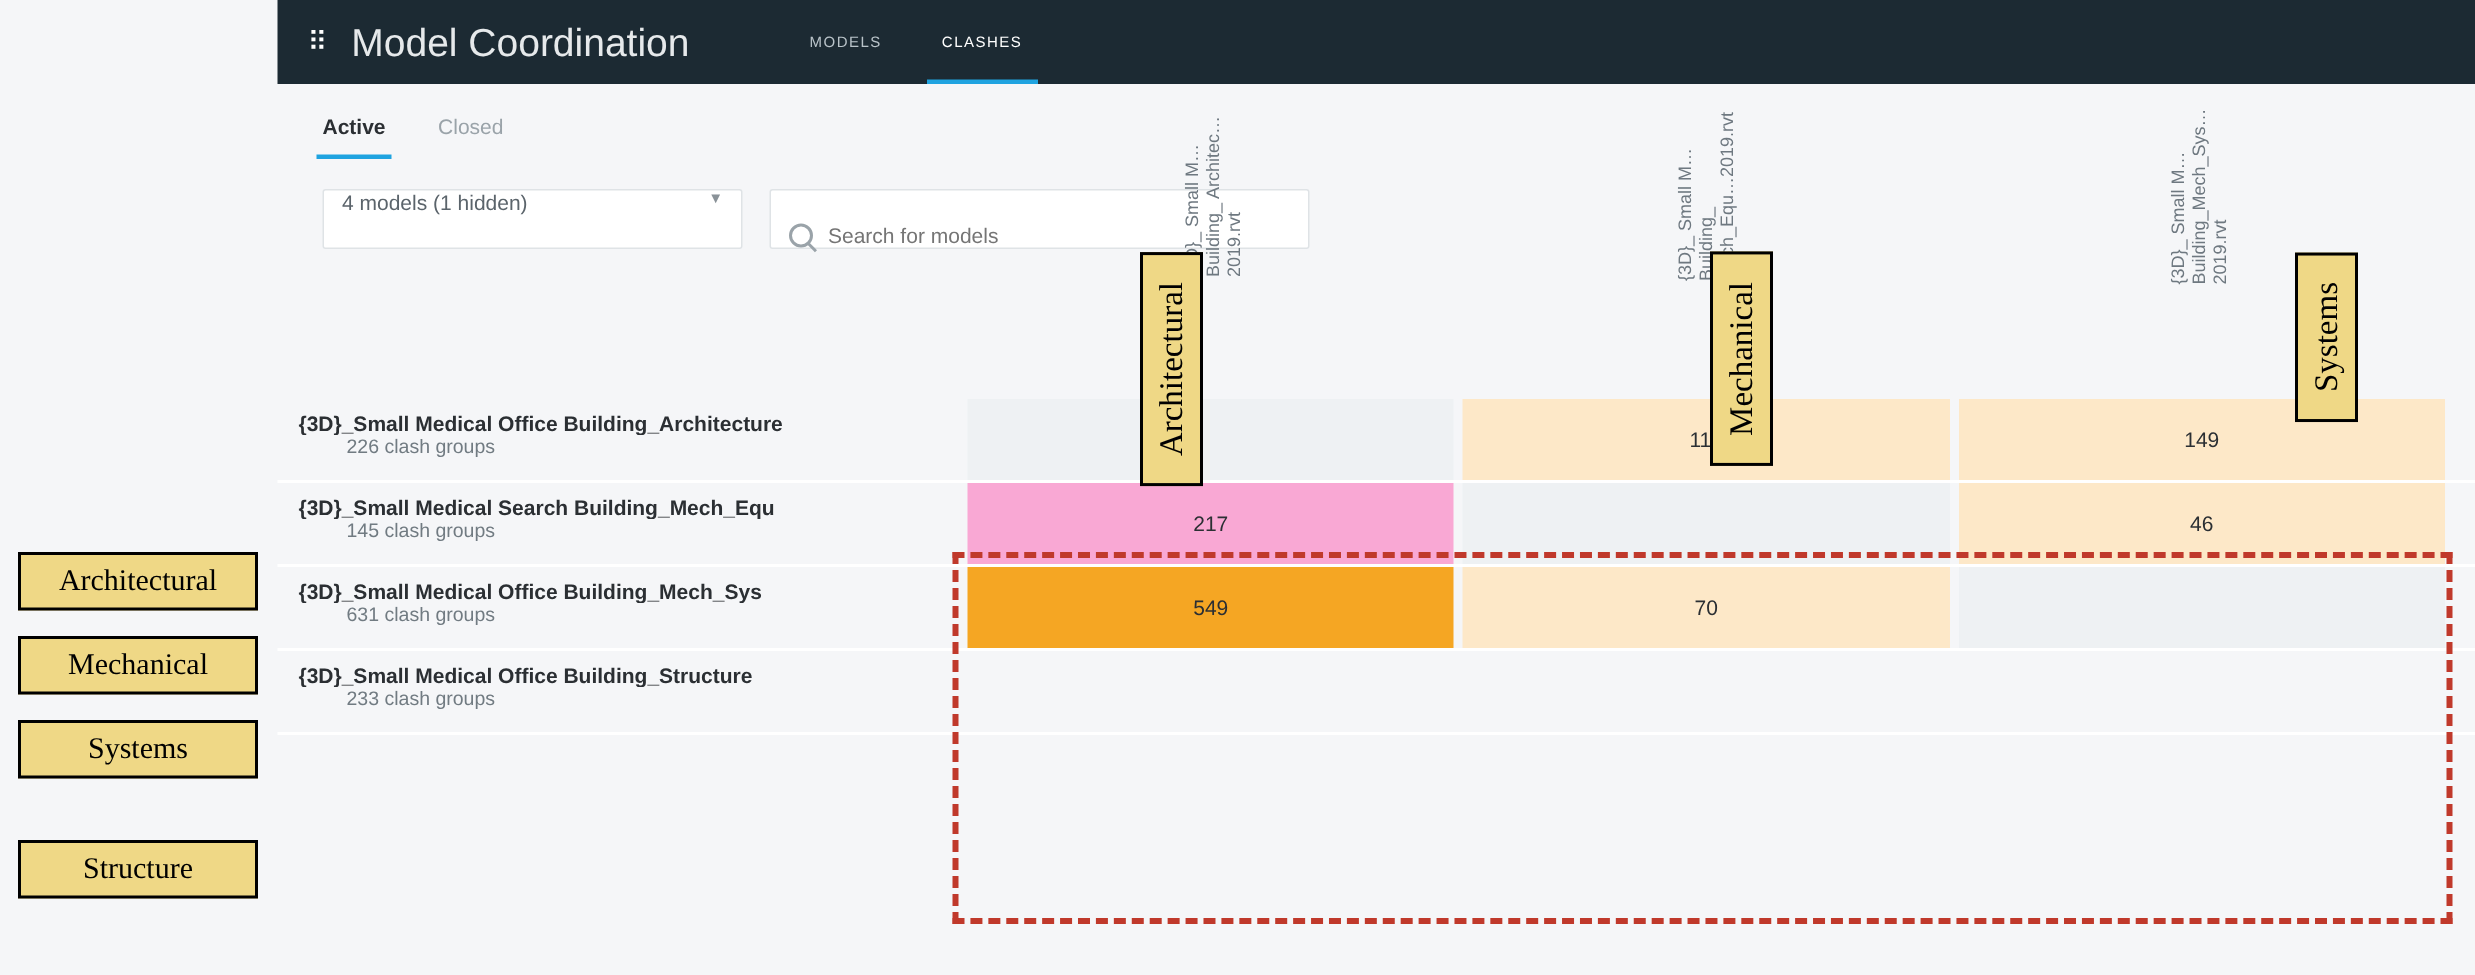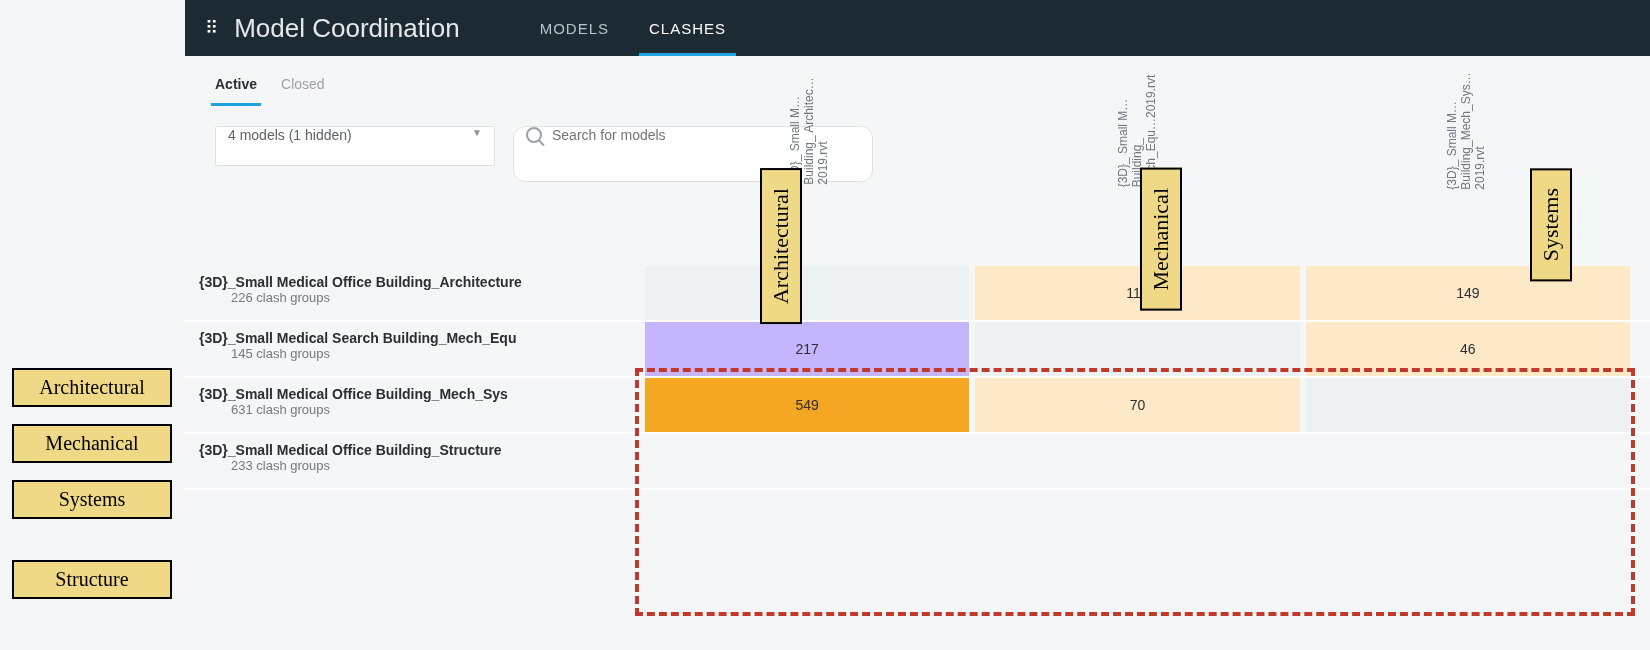--- a/index.html
+++ b/index.html
@@ -1,53 +1,53 @@
 <!DOCTYPE html>
 <html><head>
 <meta charset="utf-8">
 <style>
   * { box-sizing: border-box; margin: 0; padding: 0; font-family: -apple-system, BlinkMacSystemFont, "Segoe UI", Arial, sans-serif; }
   body { background: #f5f6f8; width: 1650px; height: 650px; overflow: hidden; position: relative;}
   .topbar { position:absolute; left:185px; right:0; top:0; height:56px; background:#1c2a33; display:flex; align-items:center; padding:0 20px; color:#fff;}
   .menu-icon { font-size:18px; margin-right:14px; letter-spacing:2px; line-height:10px;}
   .app-title { font-size:26px; font-weight:300; color:#e6e9eb;}
   .navtabs { display:flex; margin-left:60px; height:56px; align-items:stretch;}
-  .navtab { display:flex; align-items:center; padding:0 20px; font-size:15px; letter-spacing:1px; color:#b9c3c9; cursor:pointer; position:relative;}
+  .navtab { display:flex; align-items:center; padding:0 20px; font-size:10px; letter-spacing:1px; color:#b9c3c9; cursor:pointer; position:relative;}
   .navtab.selected { color:#fff; }
   .navtab.selected::after{content:""; position:absolute; left:10px; right:10px; bottom:0; height:3px; background:#1fa3e0;}
   
   .subarea { position:absolute; left:185px; right:0; top:56px; }
-  .subtabs { display:flex; padding:20px 30px 0 30px; gap:24px; }
+  .subtabs { display:flex; padding:20px 30px 0 30px; gap:35px; }
   .subtab { font-size:14px; color:#9aa3a9; padding-bottom:14px; position:relative; cursor:pointer;}
   .subtab.selected { color:#2b2f33; font-weight:600;}
   .subtab.selected::after{ content:""; position:absolute; left:-4px; right:-4px; bottom:0; height:3px; background:#1fa3e0;}
   
   .controls { display:flex; gap:18px; padding:20px 30px;}
   .dropdown { width:280px; height:40px; background:#fff; border:1px solid #dfe3e6; border-radius:2px; display:flex; align-items:flex-start; padding:0 12px; color:#5b646b; font-size:14px; justify-content:space-between; cursor:pointer;}
   .chev { font-size:10px; color:#8a9298;}
-  .searchbox { width:360px; height:56px; background:#fff; border:1px solid #dfe3e6; border-radius:12px; display:flex; align-items:flex-start; padding:0 12px; gap:10px;}
+  .searchbox { width:360px; height:40px; background:#fff; border:1px solid #dfe3e6; border-radius:2px; display:flex; align-items:flex-end; padding:0 12px; gap:10px;}
   .searchbox input { border:none; outline:none; font-size:14px; color:#5b646b; flex:1; background:transparent;}
   .mag { width:16px; height:16px; border:2px solid #9aa3a9; border-radius:50%; position:relative;}
   .mag::after{content:""; position:absolute; width:7px; height:2px; background:#9aa3a9; bottom:-3px; right:-5px; transform:rotate(45deg);}
   
   .matrix { position:absolute; left:0; top:210px; right:0;}
   .colheads { position:absolute; top:-190px; left:460px; right:20px; display:flex;}
   .colhead { flex:1; position:relative; display:flex; justify-content:center; height:190px;}
   .colhead-text { transform:rotate(-90deg) translateX(36px); transform-origin:center; white-space:nowrap; font-size:12px; line-height:14px; color:#6e7880; text-align:left; position:absolute; bottom:78px;}
   
   .rows { }
   .row { display:flex; align-items:stretch; height:56px; border-bottom:2px solid #fff;}
   .rowlabel { width:460px; padding:8px 10px 8px 14px; display:flex; flex-direction:column; justify-content:flex-start; overflow:hidden;}
   .rowlabel .name { font-size:14px; color:#2b2f33; font-weight:600; white-space:nowrap; overflow:hidden; text-overflow:ellipsis;}
   .rowlabel .sub  { font-size:13px; color:#717b82;margin-left:32px;}
   .cells { flex:1; display:flex; gap:6px; padding-right:20px;}
   .cell { flex:1; display:flex; align-items:center; justify-content:center; font-size:14px; color:#2b2f33; cursor:pointer;}
   .c-empty { background:#eef1f3;}
   .c-low   { background:#fde8c8;}
-  .c-mid   { background:#c4b5fd;}
+  .c-mid   { background:#f9a8d4;}
   .c-high  { background:#f5a623;}
   
   
   .badge { position:absolute; background:#efd886; border:2px solid #000; font-family:Georgia,serif; font-size:20px; padding:6px 14px; text-align:center;}
   .badge.v { writing-mode:vertical-rl; transform:rotate(180deg); padding:18px 6px; font-size:22px;}
   
   
   .redbox { position:absolute; border:4px dashed #c0392b; pointer-events:none;}
 </style>
 </head>

